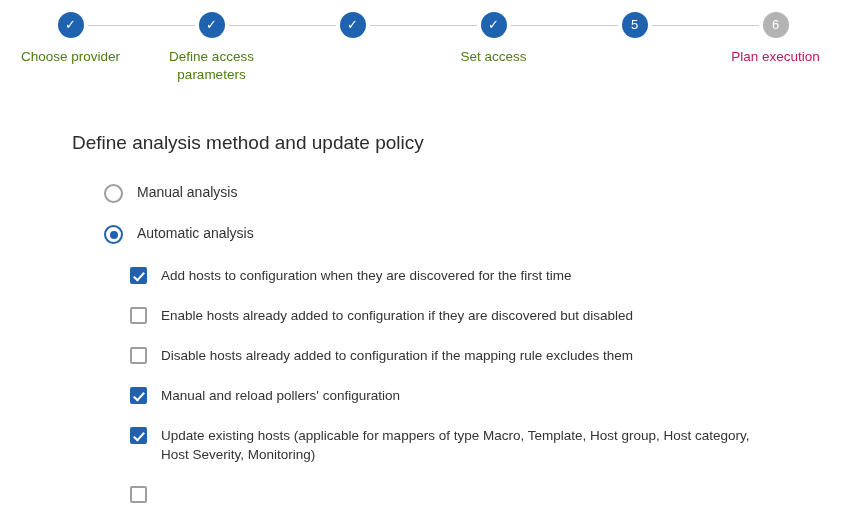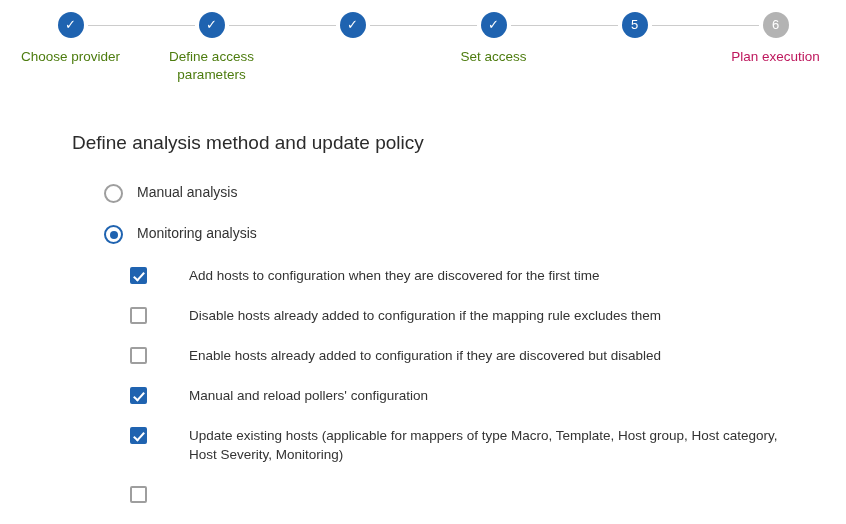--- a/index.html
+++ b/index.html
@@ -122,21 +122,20 @@
   }
 
   .checkbox-list {
     margin-left: 26px;
   }
   .check-row {
     display: flex;
     align-items: flex-start;
     margin-bottom: 21px;
     cursor: pointer;
-    gap: 28px;
   }
   .checkbox {
     width: 17px;
     height: 17px;
     border: 2px solid #9e9e9e;
     background: #ffffff;
     border-radius: 2px;
     flex: 0 0 auto;
     margin-right: 14px;
     margin-top: 1px;
@@ -228,38 +227,38 @@
 
   <div class="options">
 
     <div class="radio-row">
       <span class="radio"></span>
       <span class="radio-label">Manual analysis</span>
     </div>
 
     <div class="radio-row">
       <span class="radio selected"></span>
-      <span class="radio-label">Monitoring analysis</span>
+      <span class="radio-label">Automatic analysis</span>
     </div>
 
     <div class="checkbox-list">
 
       <div class="check-row">
         <span class="checkbox checked"></span>
         <span class="check-label">Add hosts to configuration when they are discovered for the first time</span>
       </div>
 
       <div class="check-row">
         <span class="checkbox"></span>
+        <span class="check-label">Enable hosts already added to configuration if they are discovered but disabled</span>
+      </div>
+
+      <div class="check-row">
+        <span class="checkbox"></span>
         <span class="check-label">Disable hosts already added to configuration if the mapping rule excludes them</span>
-      </div>
-
-      <div class="check-row">
-        <span class="checkbox"></span>
-        <span class="check-label">Enable hosts already added to configuration if they are discovered but disabled</span>
       </div>
 
       <div class="check-row">
         <span class="checkbox checked"></span>
         <span class="check-label">Manual and reload pollers' configuration</span>
       </div>
 
       <div class="check-row">
         <span class="checkbox checked"></span>
         <span class="check-label">Update existing hosts (applicable for mappers of type Macro, Template, Host group, Host category, Host Severity, Monitoring)</span>

